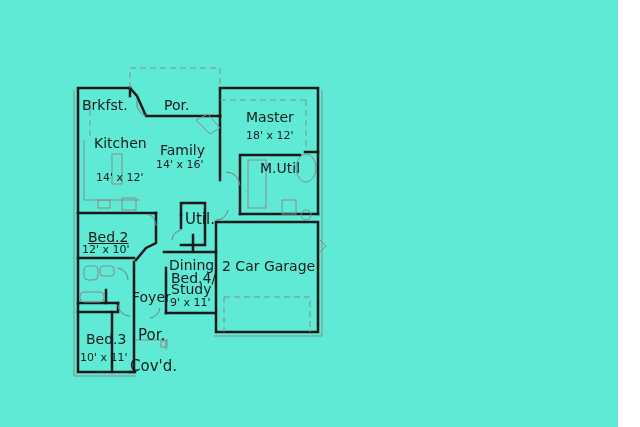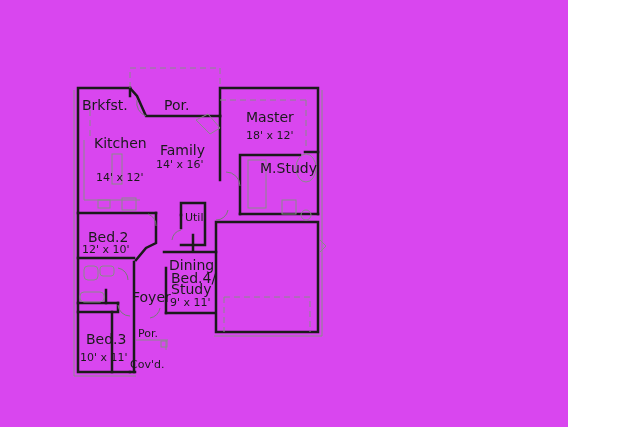--- a/index.html
+++ b/index.html
@@ -1,21 +1,21 @@
 <!DOCTYPE html>
 <html><head>
 <meta charset="utf-8">
 <style>
   html, body { margin: 0; padding: 0; background: #ffffff; }
-  #canvas { position: relative; width: 568px; height: 427px; background: #d946ef; overflow: hidden; }
+  #canvas { position: relative; width: 618px; height: 427px; background: #5eead4; overflow: hidden; }
   #plan { position: absolute; left: 0; top: 0; }
   .lbl { position: absolute; font-family: "DejaVu Sans", sans-serif; color: #1a1a1a; white-space: nowrap; line-height: 1; }
   .name { font-size: 14px; }
   .dim { font-size: 11px; }
-  .sm { font-size: 11px; }
+  .sm { font-size: 15px; }
 </style>
 </head>
 <body>
 
 <div id="canvas">
   <svg id="plan" width="640" height="427" viewBox="0 0 640 427">
     <g fill="none" stroke="#1a1a1a" stroke-width="2.5" stroke-linecap="square">
 
       <polyline points="130,88 78,88 78,372 130,372"></polyline>
       <polyline points="130,88 130,96"></polyline>
@@ -103,26 +103,27 @@
   </svg>
 
   <span class="lbl name" style="left:82px;top:98px;">Brkfst.</span>
   <span class="lbl name" style="left:164px;top:98px;">Por.</span>
   <span class="lbl name" style="left:246px;top:110px;">Master</span>
   <span class="lbl dim" style="left:246px;top:130px;">18' x 12'</span>
   <span class="lbl name" style="left:94px;top:136px;">Kitchen</span>
   <span class="lbl dim" style="left:96px;top:172px;">14' x 12'</span>
   <span class="lbl name" style="left:160px;top:143px;">Family</span>
   <span class="lbl dim" style="left:156px;top:159px;">14' x 16'</span>
-  <span class="lbl name" style="left:260px;top:161px;">M.Study</span>
+  <span class="lbl name" style="left:260px;top:161px;">M.Util</span>
   <span class="lbl sm" style="left:185px;top:212px;">Util.</span>
-  <span class="lbl name" style="left:88px;top:230px;">Bed.2</span>
+  <span class="lbl name" style="left:88px;top:230px;text-decoration:underline;">Bed.2</span>
   <span class="lbl dim" style="left:82px;top:244px;">12' x 10'</span>
   <span class="lbl name" style="left:169px;top:258px;">Dining</span>
   <span class="lbl name" style="left:171px;top:271px;">Bed.4/</span>
   <span class="lbl name" style="left:171px;top:282px;">Study</span>
   <span class="lbl dim" style="left:170px;top:297px;">9' x 11'</span>
+  <span class="lbl name" style="left:222px;top:259px;">2 Car Garage</span>
   <span class="lbl name" style="left:132px;top:290px;">Foyer</span>
   <span class="lbl sm" style="left:130px;top:316px;margin-top:43px;">Cov'd.</span>
   <span class="lbl sm" style="left:138px;top:328px;">Por.</span>
   <span class="lbl name" style="left:86px;top:332px;">Bed.3</span>
   <span class="lbl dim" style="left:80px;top:352px;">10' x 11'</span>
 </div>
 
 </body></html>

